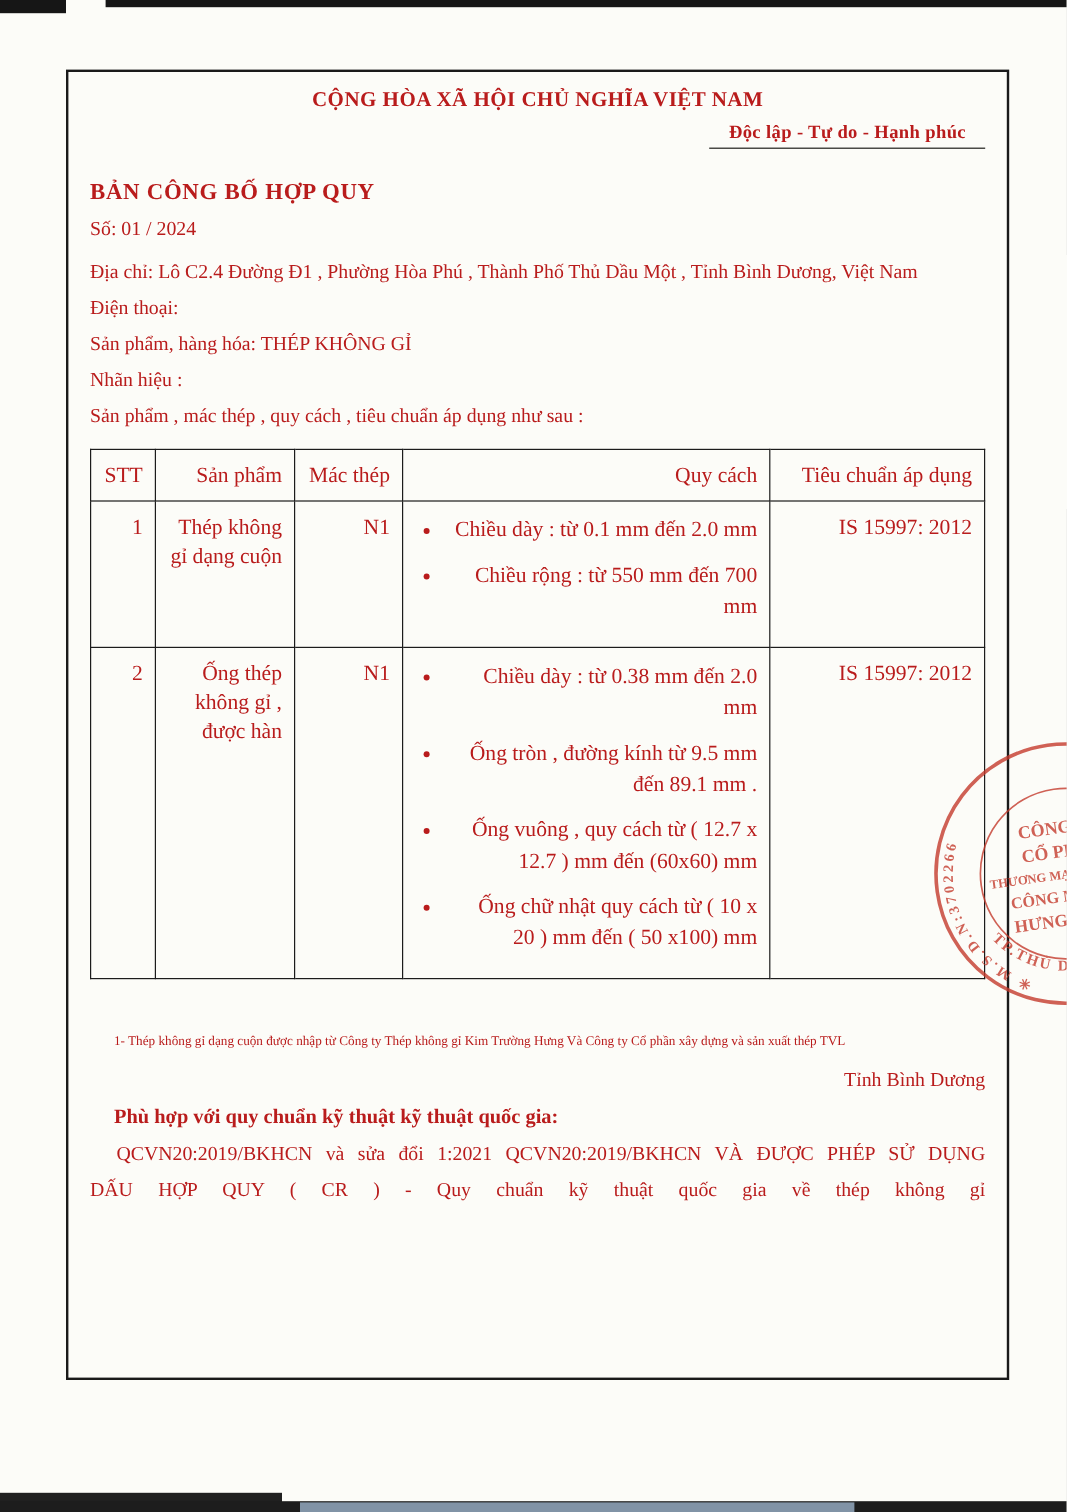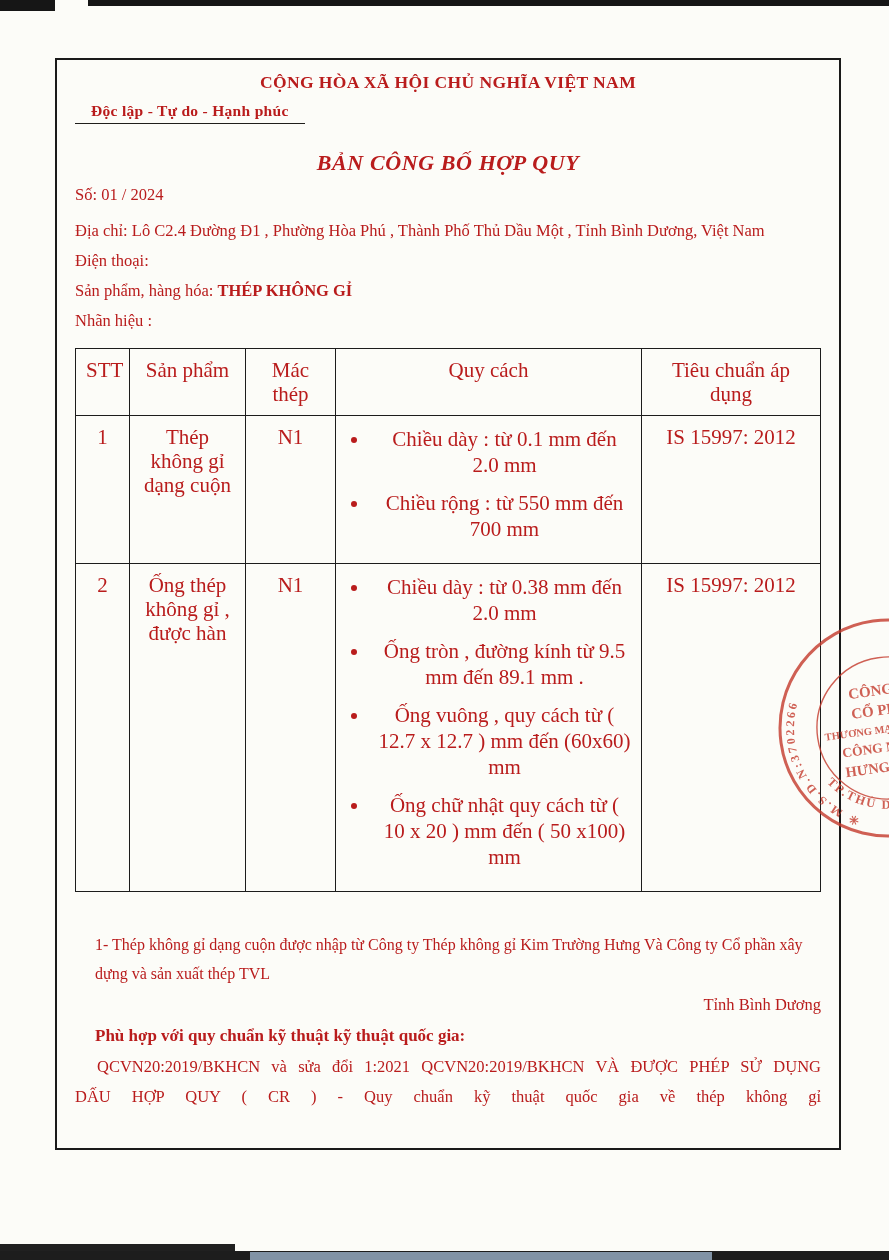--- a/index.html
+++ b/index.html
@@ -17,45 +17,45 @@
   .art-top-strip { left:88px; top:0; width:801px; height:6px; }
   .art-bottom-strip { left:0; top:1251px; width:889px; height:9px; background:#1d1d1d; }
   .art-bottom-left { left:0; top:1244px; width:235px; height:16px; background:#202020; }
   .art-bottom-blue { left:250px; top:1252px; width:462px; height:8px; background:#8193a6; }
 
   .frame {
     position:absolute; left:55px; top:58px; width:786px; height:1092px;
     border:2px solid #1a1a1a; padding:12px 18px 0 18px;
   }
   .nat-title { text-align:center; font-weight:bold; font-size:17.5px; letter-spacing:.4px; }
-  .motto-wrap { text-align:left; margin-top:9px; }
+  .motto-wrap { text-align:right; margin-top:9px; }
   .motto { display:inline-block; font-weight:bold; font-size:15.5px; padding:0 16px 3px 16px; border-bottom:1.8px solid #1f1e1b; letter-spacing:.3px; }
-  .doc-title { text-align:center; font-weight:bold; font-size:22px; letter-spacing:.6px; margin-top:26px;font-style:italic; }
+  .doc-title { text-align:left; font-weight:bold; font-size:19px; letter-spacing:.6px; margin-top:26px; }
   .doc-no { text-align:left; font-size:16.5px; margin-top:9px; }
 
   .body-block { margin-top:12px; }
   .para { font-size:16.5px; line-height:28px; margin-top:2px; }
-  .para b { font-weight:bold; }
+  .para b { font-weight:normal; }
 
   table.spec { border-collapse:collapse; width:100%; margin-top:13px; table-layout:fixed; }
   .spec th, .spec td {
-    border:1.7px solid #1c1c1c; vertical-align:top; text-align:center;
-    font-size:21px; font-weight:normal; padding:9px 10px; line-height:24px;
+    border:1.7px solid #1c1c1c; vertical-align:top; text-align:right;
+    font-size:18px; font-weight:normal; padding:9px 10px; line-height:24px;
   }
   .col-stt { width:54px; } .col-sp { width:116px; } .col-mac { width:90px; }
   .col-tc { width:179px; }
   .c-stt { text-align:center; }
   .c-mac { padding-left:22px; }
   tr.row1 td { height:96px; }
   tr.row2 td { height:240px; }
   ul.specs { margin:1px 0 0 8px; padding-left:16px; list-style:disc; }
   ul.specs li { margin-bottom:12px; line-height:26px; padding-left:8px; }
 
   .notes { margin-top:38px; padding:0 4px 0 20px; }
-  .note { font-size:16px; line-height:29px; }
+  .note { font-size:11px; line-height:29px; }
   .note2 { padding-left:22px; text-indent:-22px; margin-top:2px; }
   .province { font-size:16.5px; line-height:29px; margin-top:2px; padding-left:6px;text-align:right; }
   .conform-intro { font-size:17px; line-height:29px; margin-top:2px; padding-left:20px;font-weight:bold; }
   .conform-text {
     font-size:16.5px; line-height:30px; margin-top:2px;
     text-align:justify; text-align-last:justify; text-indent:22px; word-spacing:3px;
   }
 
   .stamp { position:absolute; left:768px; top:608px; pointer-events:none; }
 </style>
@@ -78,20 +78,21 @@
     </div>
 
     <div class="doc-title">BẢN CÔNG BỐ HỢP QUY</div>
     <div class="doc-no">Số: 01 / 2024</div>
 
     <div class="body-block">
       <p class="para">Địa chỉ: Lô C2.4 Đường Đ1 , Phường Hòa Phú , Thành Phố Thủ Dầu Một , Tỉnh Bình Dương, Việt Nam</p>
       <p class="para">Điện thoại:</p>
       <p class="para"><span>Sản phẩm, hàng hóa: </span><b>THÉP KHÔNG GỈ</b></p>
       <p class="para">Nhãn hiệu :</p>
+      <p class="para">Sản phẩm , mác thép , quy cách , tiêu chuẩn áp dụng như sau :</p>
     </div>
 
     <table class="spec">
       <colgroup>
         <col class="col-stt">
           <col class="col-sp">
           <col class="col-mac">
           <col>
           <col class="col-tc">
       </colgroup>

